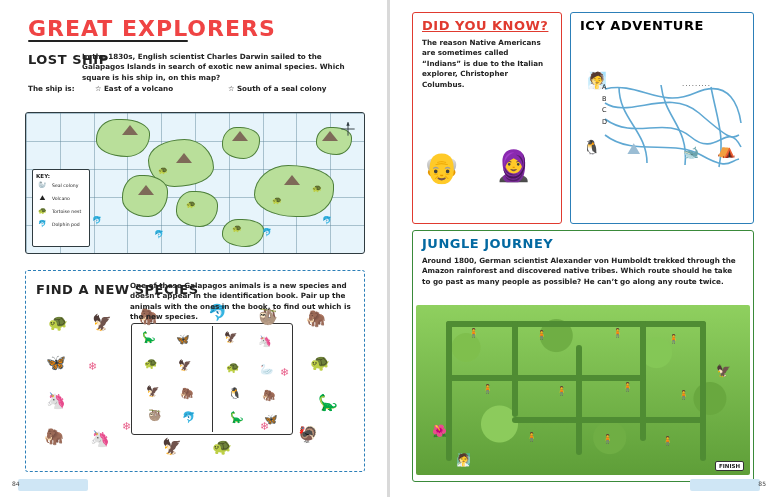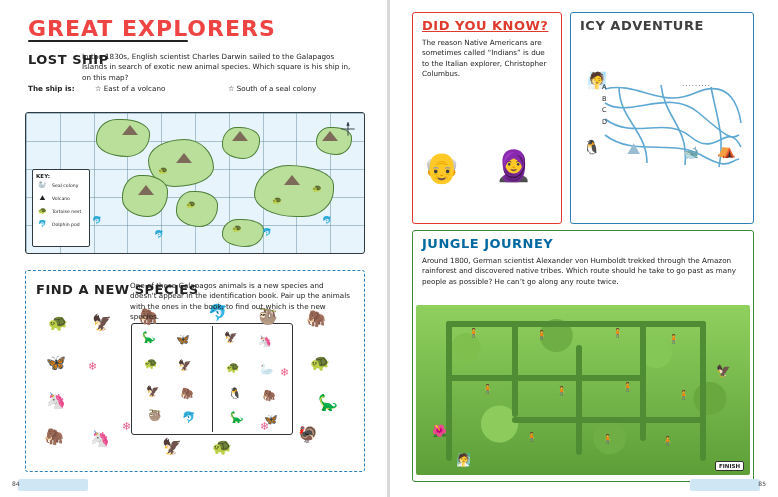--- a/index.html
+++ b/index.html
@@ -16,21 +16,21 @@
   .spine{position:absolute;left:387px;top:0;bottom:0;width:3px;background:#d9d9d9;}
 
   
   .hand{font-family:"DejaVu Sans", sans-serif;}
   .title-big{
     font-size:22px;letter-spacing:1px;font-weight:bold;color:#ef4444;
   }
   .title-mid{
     font-size:13px;letter-spacing:0.5px;font-weight:bold;color:#222;
   }
-  .body-txt{font-size:7.2px;line-height:1.45;color:#222;}
+  .body-txt{font-size:7.2px;line-height:1.45;color:#222;font-weight:bold;}
 
   
   #great-explorers{position:absolute;left:28px;top:16px;}
   #ge-underline{position:absolute;left:28px;top:40px;width:160px;height:2px;background:#222;border-radius:2px;}
 
   #lost-ship{position:absolute;left:28px;top:52px;}
   #lost-ship-para{position:absolute;left:82px;top:52px;width:272px;}
   #ship-is{position:absolute;left:28px;top:84px;width:330px;}
   #ship-cond{position:absolute;left:64px;top:94px;width:300px;}
 
@@ -274,21 +274,21 @@
         <path d="M62 6 C66 40, 90 48, 86 86"></path>
         <path d="M112 8 C118 40, 126 56, 120 88"></path>
       </g>
     </svg>
     <span style="position:absolute;left:12px;top:126px;font-size:14px;">🐧</span>
     <span style="position:absolute;left:56px;top:126px;font-size:16px;color:#9bbdd4;">⛰</span>
     <span style="position:absolute;left:112px;top:132px;font-size:13px;">🐋</span>
     <span style="position:absolute;left:146px;top:128px;font-size:15px;color:#e08b3a;">⛺</span>
     <span style="position:absolute;left:16px;top:58px;font-size:16px;">🧖</span>
   </div>
-  <div class="title-mid hand" id="icy-title" style="color:#404040">ICY ADVENTURE</div>
+  <div class="title-mid hand" id="icy-title" style="color:#000000">ICY ADVENTURE</div>
   <div class="route-list">
     <div>A</div>
     <div>B</div>
     <div>C</div>
     <div>D</div>
   </div>
   <div class="dots">.........</div>
 
   <div class="panel panel-green" id="jungle-journey"></div>
   <div class="title-mid hand" id="jungle-title" style="color:#0369a1">JUNGLE JOURNEY</div>

